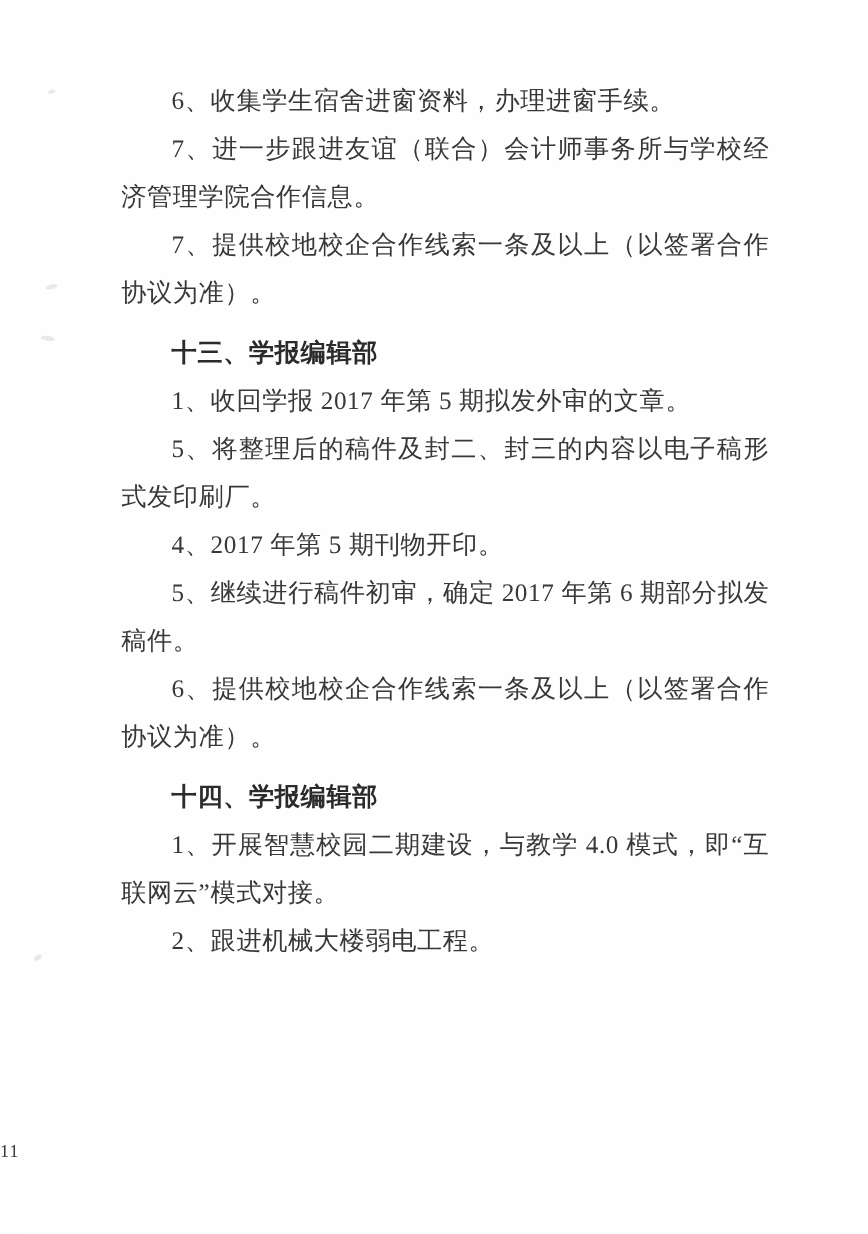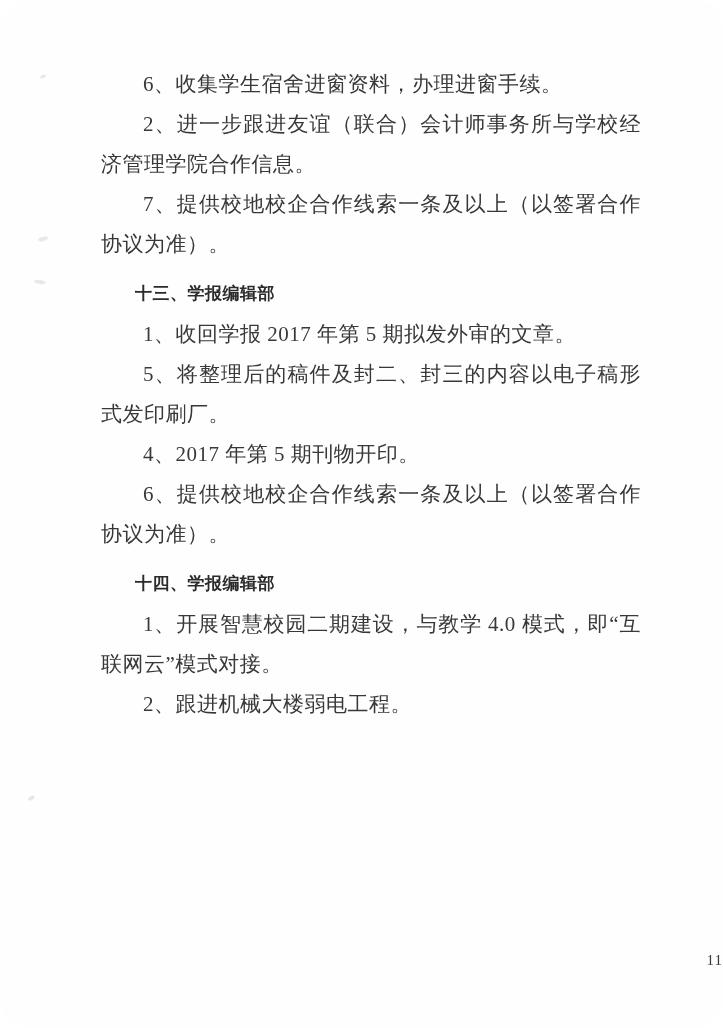--- a/index.html
+++ b/index.html
@@ -27,31 +27,31 @@
     letter-spacing: 0.5px;
     text-align: justify;
   }
   .para {
     margin: 0;
     text-indent: 2em;
   }
   .section-heading {
     margin: 10px 0 0 0;
     text-indent: 2em;
-    font-size: 17px;
+    font-size: 21px;
     font-weight: bold;
     color: #2b2b2b;
     line-height: 40px;
   }
   .page-number {
     position: absolute;
     left: 0;
     right: 0;
     top: 952px;
-    text-align: right;
+    text-align: left;
     font-size: 15px;
     color: #3a3a3a;
     letter-spacing: 1px;
   }
   
   .smudge {
     position: absolute;
     background: #9a9a9a;
     opacity: 0.22;
     border-radius: 50%;
@@ -67,27 +67,28 @@
 <div class="page">
 
   <span class="smudge s1"></span>
   <span class="smudge s2"></span>
   <span class="smudge s3"></span>
   <span class="smudge s4"></span>
 
   <div class="content">
 
     <p class="para">6、收集学生宿舍进窗资料，办理进窗手续。</p>
-    <p class="para">2、进一步跟进友谊（联合）会计师事务所与学校经济管理学院合作信息。</p>
+    <p class="para">7、进一步跟进友谊（联合）会计师事务所与学校经济管理学院合作信息。</p>
     <p class="para">7、提供校地校企合作线索一条及以上（以签署合作协议为准）。</p>
 
     <h3 class="section-heading">十三、学报编辑部</h3>
     <p class="para">1、收回学报 2017 年第 5 期拟发外审的文章。</p>
     <p class="para">5、将整理后的稿件及封二、封三的内容以电子稿形式发印刷厂。</p>
     <p class="para">4、2017 年第 5 期刊物开印。</p>
+    <p class="para">5、继续进行稿件初审，确定 2017 年第 6 期部分拟发稿件。</p>
     <p class="para">6、提供校地校企合作线索一条及以上（以签署合作协议为准）。</p>
 
     <h3 class="section-heading">十四、学报编辑部</h3>
     <p class="para">1、开展智慧校园二期建设，与教学 4.0 模式，即“互联网云”模式对接。</p>
     <p class="para">2、跟进机械大楼弱电工程。</p>
 
   </div>
 
   <div class="page-number">11</div>
 

